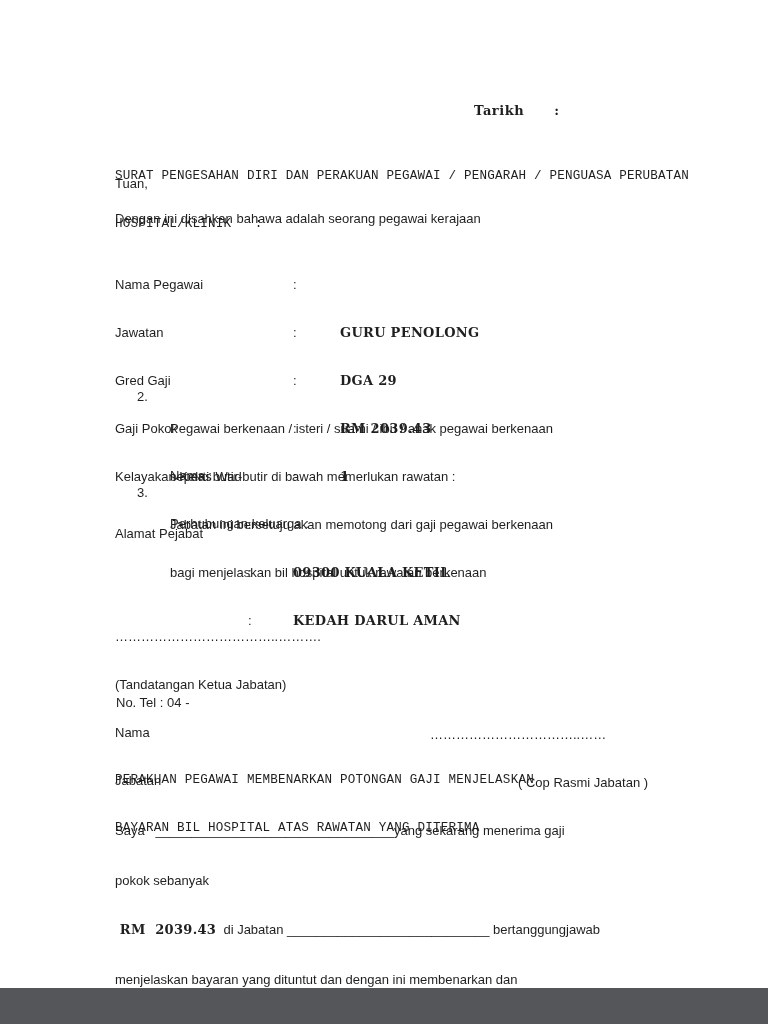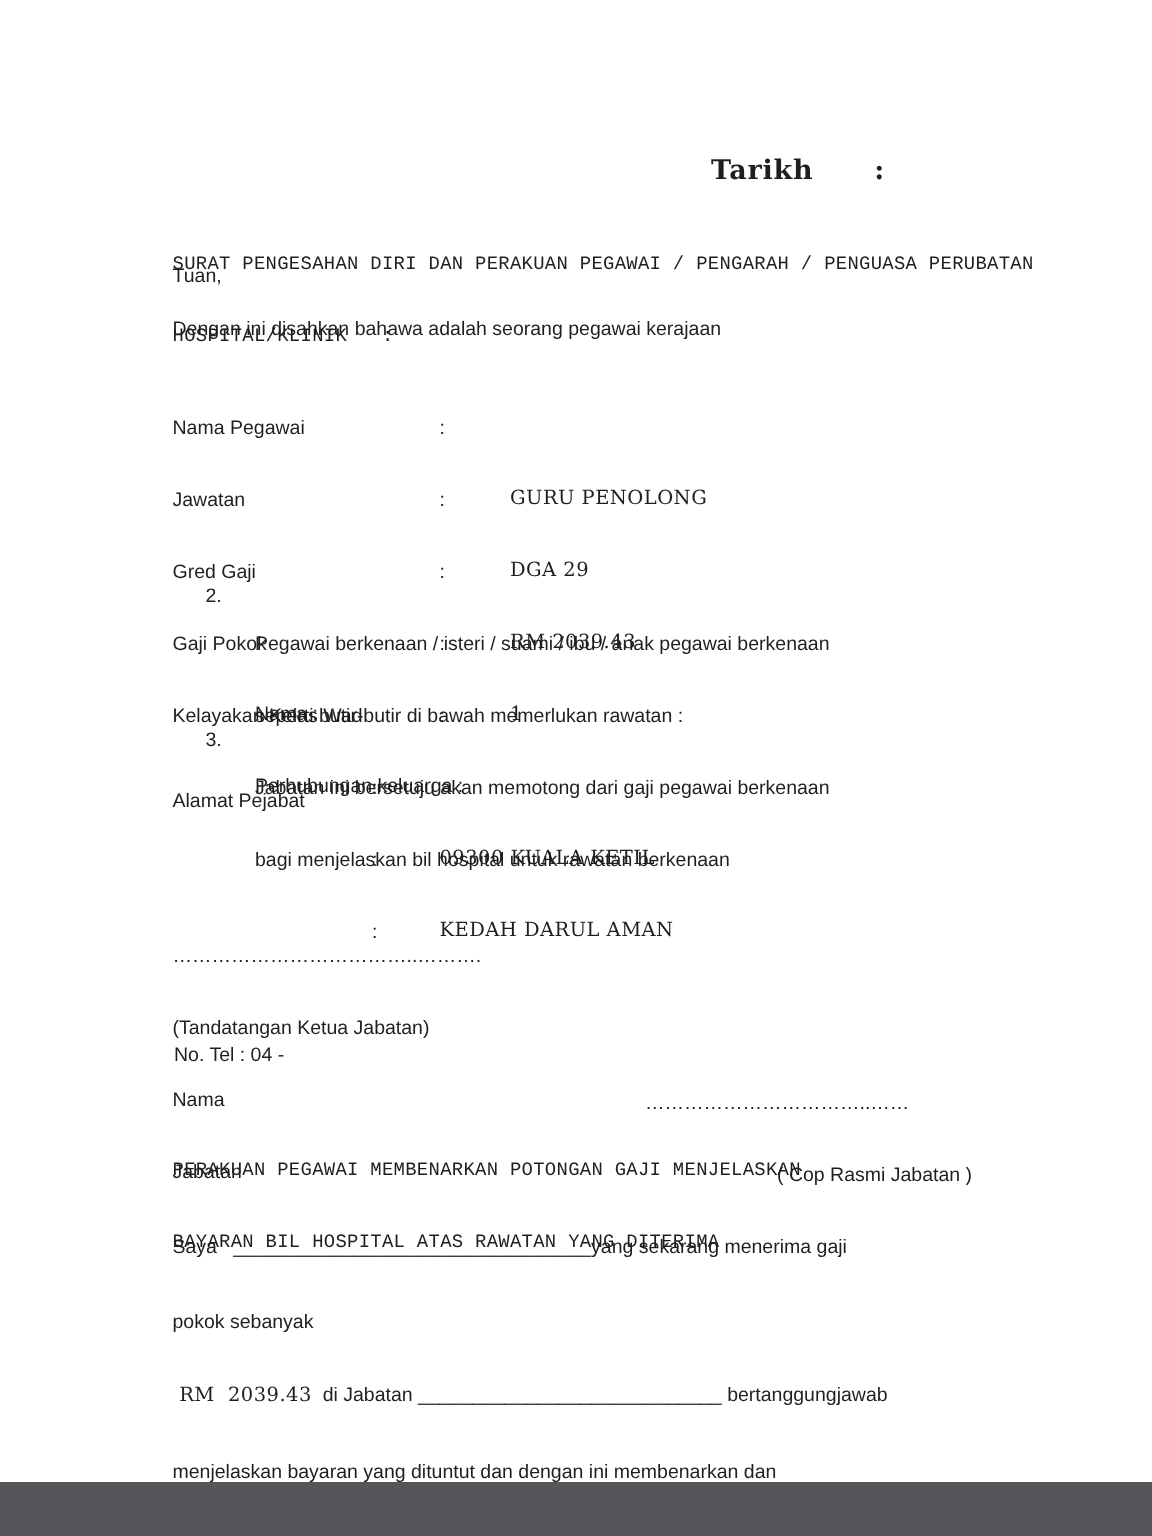--- a/index.html
+++ b/index.html
@@ -11,29 +11,29 @@
   }
   .page { position:relative; width:768px; height:1024px; background:#ffffff; overflow:hidden; }
   .page div, .page span { white-space:pre-wrap; }
 
   .abs { position:absolute; }
   .txt { font-size:13px; line-height:16px; }
   .caps { font-size:12.6px; line-height:16px; letter-spacing:0.2px;font-family:Liberation Mono, monospace; }
 
   .boldval {
     font-family:"DejaVu Serif", serif;
-    font-weight:400;
+    font-weight:700;
     font-size:13px;
     letter-spacing:0.3px;
   }
 
   .tarikh {
     left:474px; top:103px;
     font-family:"DejaVu Serif", serif;
-    font-weight:700; font-size:18px; letter-spacing:0.5px;
+    font-weight:700; font-size:13px; letter-spacing:0.5px;
   }
 
   .heading { left:115px; top:136px; width:585px; }
   .salutation { left:115px; top:176px; }
   .intro { left:115px; top:211px; }
 
   .fields { left:115px; top:245px; width:560px; }
   .frow { display:flex; height:16px; align-items:center; }
   .flabel { width:178px; flex:0 0 178px; }
   .fcolon { width:47px; flex:0 0 47px; }

